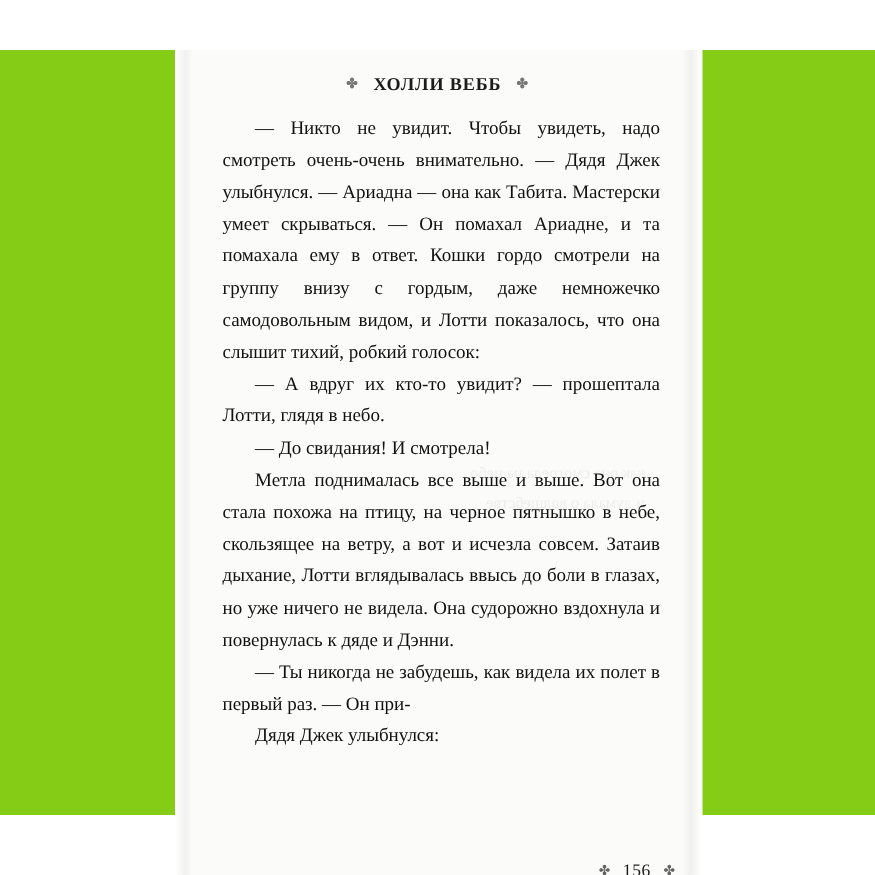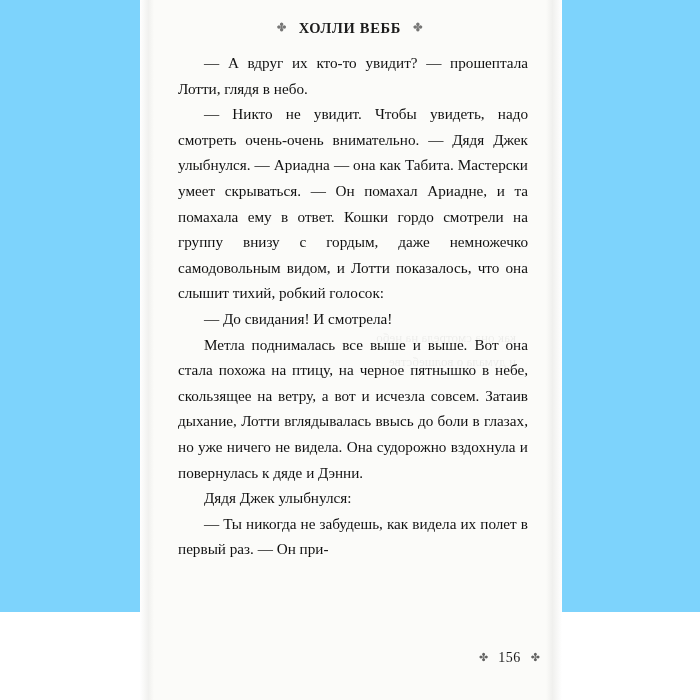--- a/index.html
+++ b/index.html
@@ -10,21 +10,22 @@
   body {
     width: 700px;
     height: 700px;
     overflow: hidden;
     font-family: "Liberation Serif", serif;
   }
   .page {
     position: relative;
     width: 700px;
     height: 612px;
-    background: #7dd3fc;
+    background: #84cc16;
+    margin-top: 40px;
   }
   
   .paper {
     position: absolute;
     left: 150px;
     top: 0px;
     width: 400px;
     height: 700px;
     background: #fbfbf9;
   }
@@ -136,24 +137,24 @@
   <div class="page-shadow-right"></div>
 
   <div class="header">
     <span class="header-orn">✤</span><span>ХОЛЛИ ВЕББ</span><span class="header-orn">✤</span>
   </div>
 
   <div class="bleed b1">как она смотрела на небо</div>
   <div class="bleed b2">и думала о волшебстве</div>
 
   <div class="body-text">
+    <p>— Никто не увидит. Чтобы увидеть, надо смотреть очень-очень внимательно. — Дядя Джек улыбнулся. — Ариадна — она как Табита. Мастерски умеет скрываться. — Он помахал Ариадне, и та помахала ему в ответ. Кошки гордо смотрели на группу внизу с гордым, даже немножечко самодовольным видом, и Лотти показалось, что она слышит тихий, робкий голосок:</p>
     <p>— А вдруг их кто-то увидит? — прошептала Лотти, глядя в небо.</p>
-    <p>— Никто не увидит. Чтобы увидеть, надо смотреть очень-очень внимательно. — Дядя Джек улыбнулся. — Ариадна — она как Табита. Мастерски умеет скрываться. — Он помахал Ариадне, и та помахала ему в ответ. Кошки гордо смотрели на группу внизу с гордым, даже немножечко самодовольным видом, и Лотти показалось, что она слышит тихий, робкий голосок:</p>
     <p>— До свидания! И смотрела!</p>
     <p>Метла поднималась все выше и выше. Вот она стала похожа на птицу, на черное пятнышко в небе, скользящее на ветру, а вот и исчезла совсем. Затаив дыхание, Лотти вглядывалась ввысь до боли в глазах, но уже ничего не видела. Она судорожно вздохнула и повернулась к дяде и Дэнни.</p>
+    <p>— Ты никогда не забудешь, как видела их полет в первый раз. — Он при-</p>
     <p>Дядя Джек улыбнулся:</p>
-    <p>— Ты никогда не забудешь, как видела их полет в первый раз. — Он при-</p>
   </div>
 
   <div class="footer">
     <span class="orn">✤</span><span class="pagenum">156</span><span class="orn">✤</span>
   </div>
 </div>
 
 </body></html>

